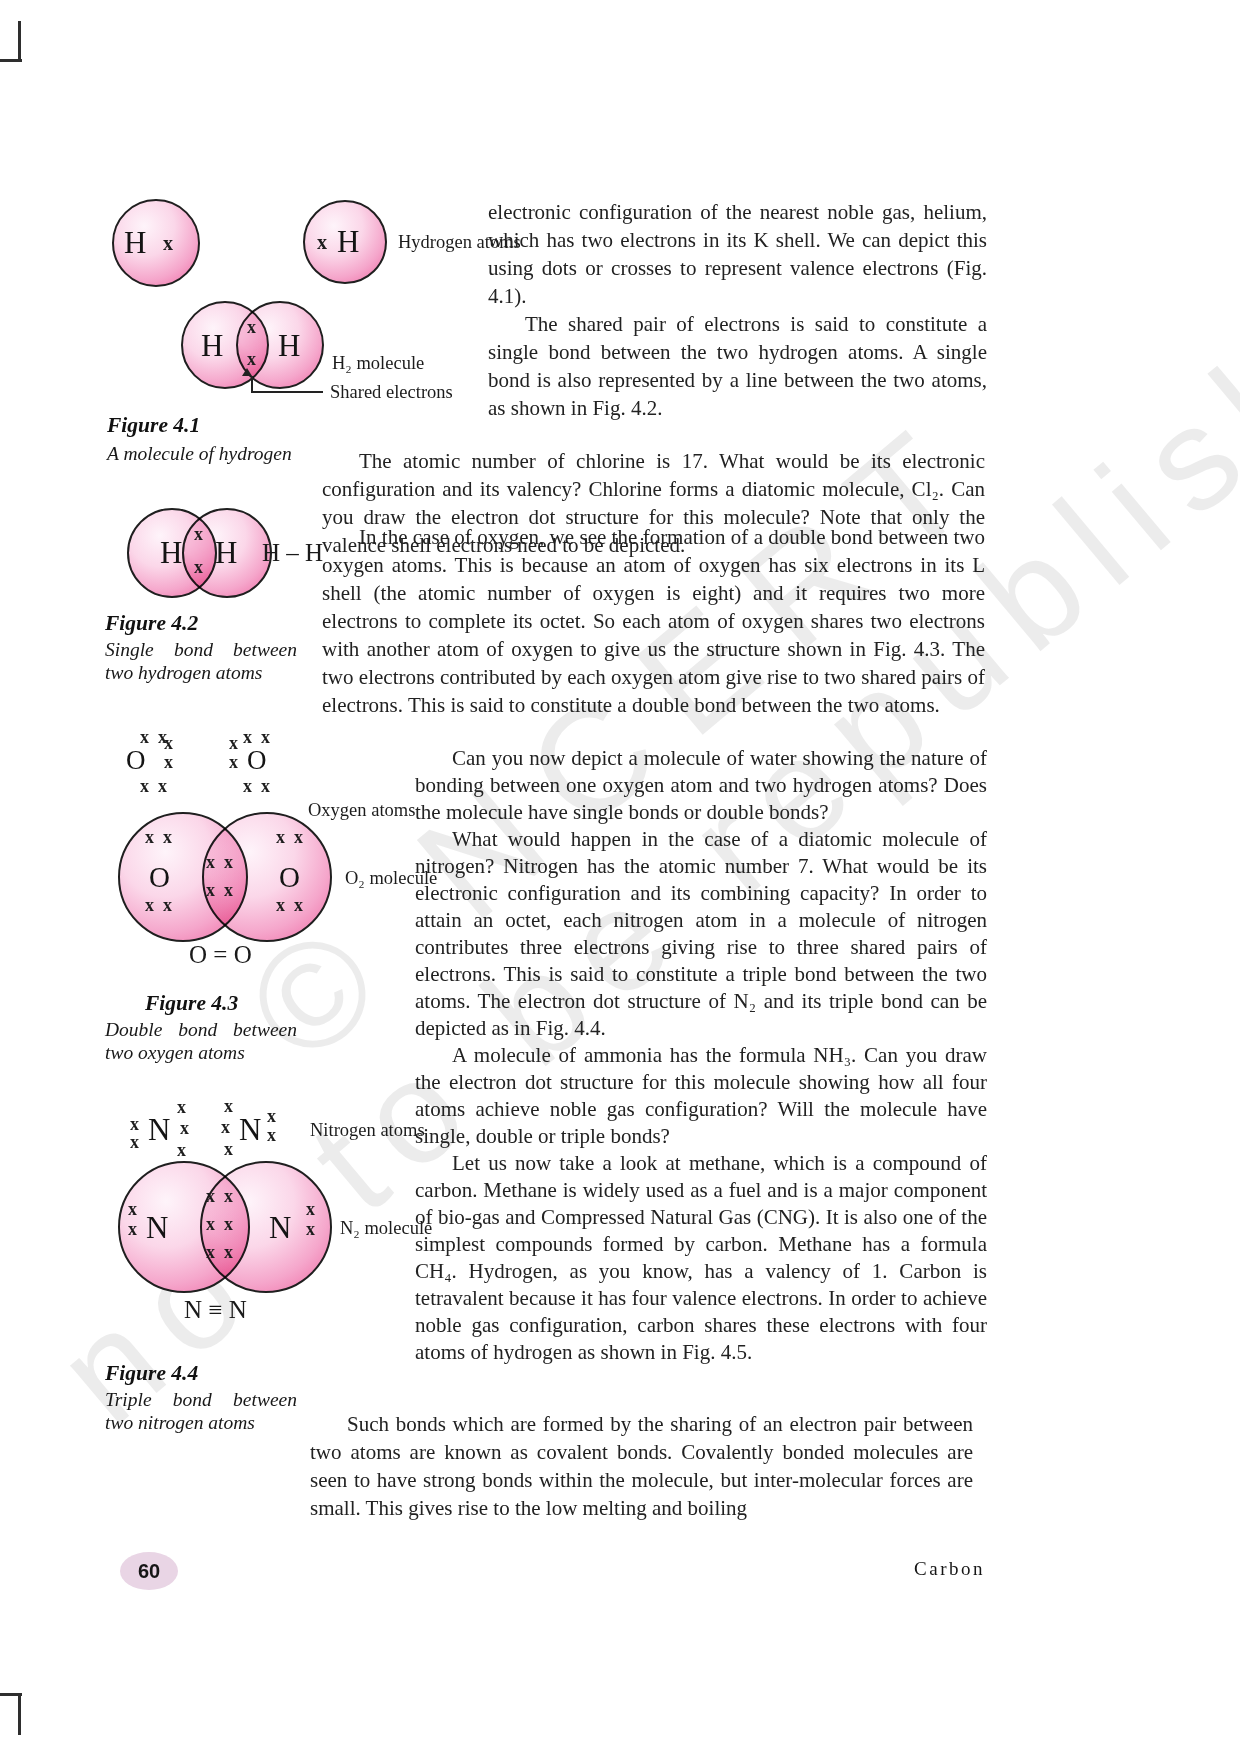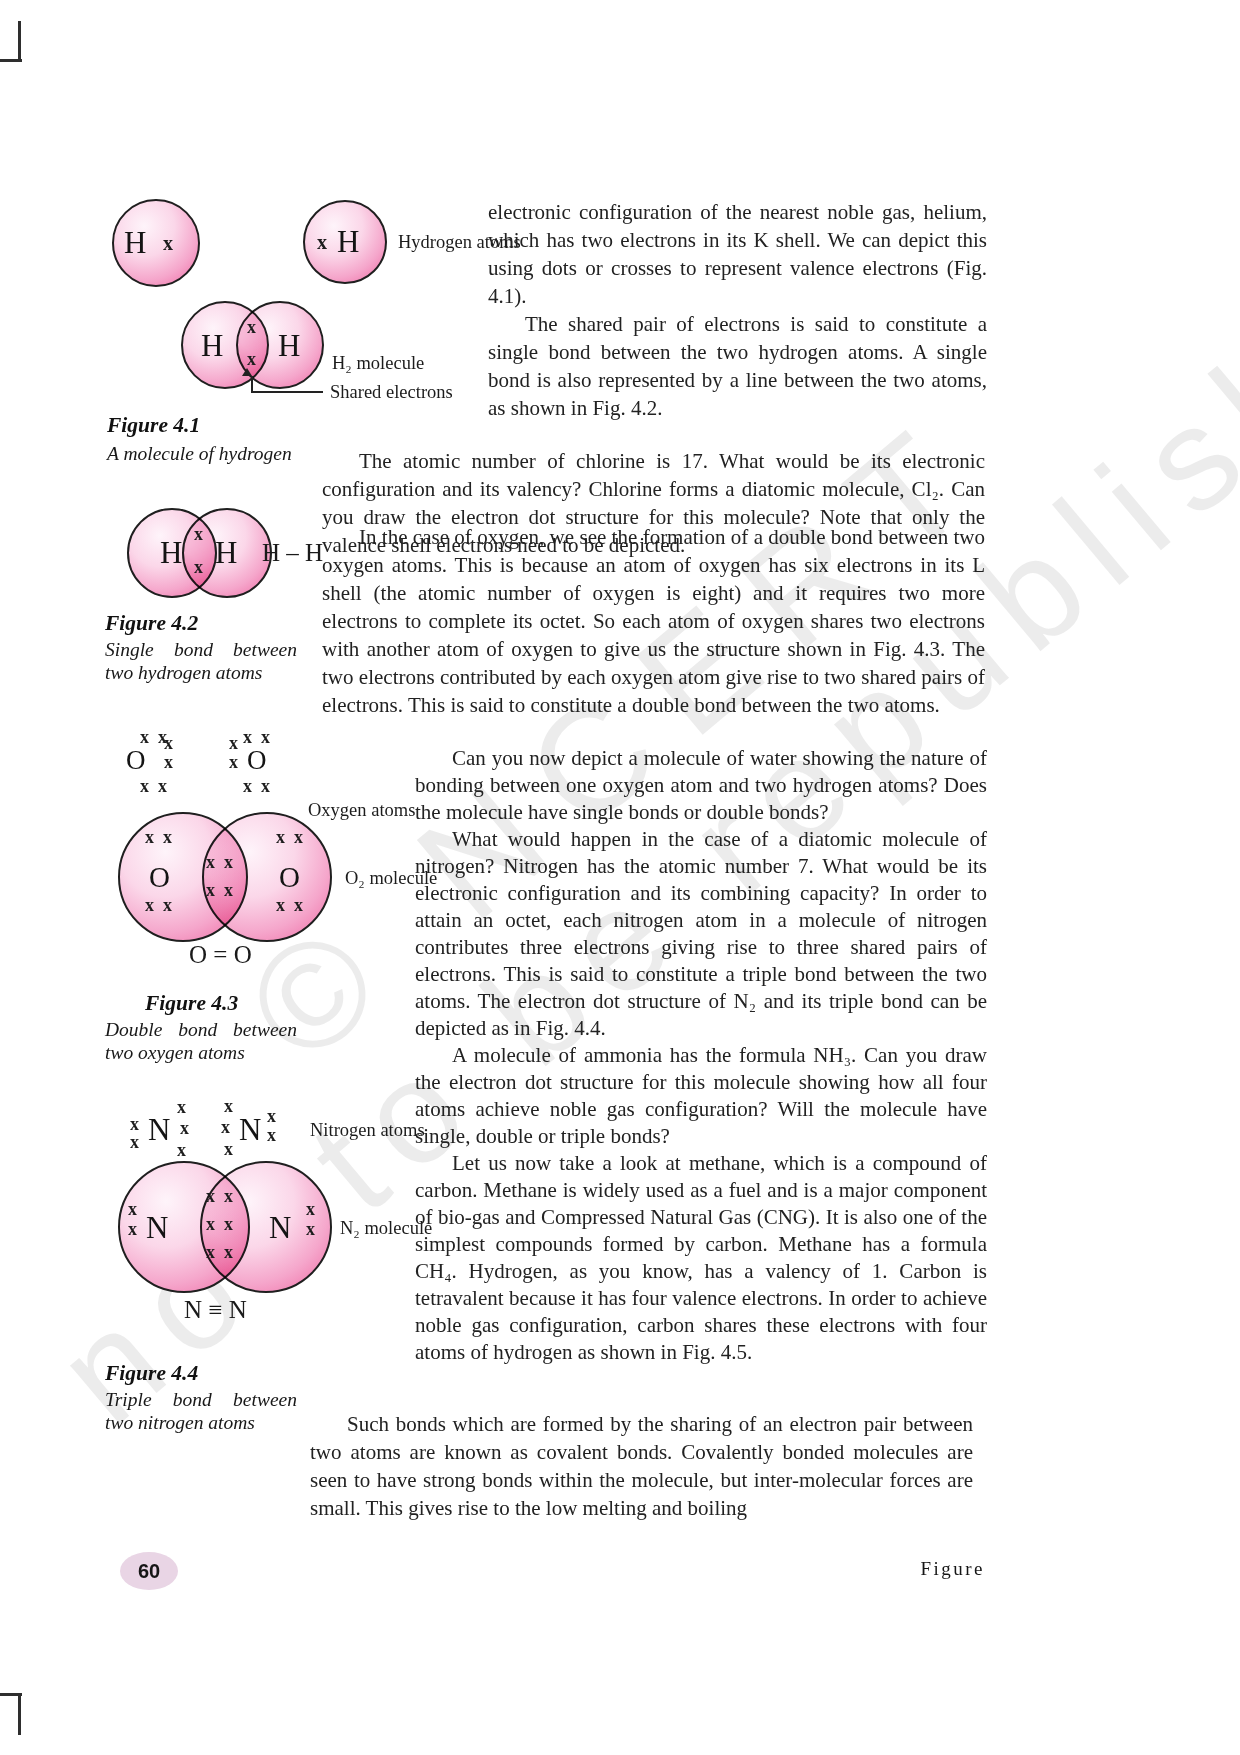--- a/index.html
+++ b/index.html
@@ -198,15 +198,15 @@
     <p>Let us now take a look at methane, which is a compound of carbon. Methane is widely used as a fuel and is a major component of bio-gas and Compressed Natural Gas (CNG). It is also one of the simplest compounds formed by carbon. Methane has a formula CH₄. Hydrogen, as you know, has a valency of 1. Carbon is tetravalent because it has four valence electrons. In order to achieve noble gas configuration, carbon shares these electrons with four atoms of hydrogen as shown in Fig. 4.5.</p>
   </div>
   <div class="tb" style="left:310px;top:1398px;width:663px;margin-top:12px;">
     <p>Such bonds which are formed by the sharing of an electron pair between two atoms are known as covalent bonds. Covalently bonded molecules are seen to have strong bonds within the molecule, but inter-molecular forces are small. This gives rise to the low melting and boiling</p>
   </div>
 
   
   <div class="badge">
     <span>60</span>
   </div>
-  <div class="science">Figure</div>
+  <div class="science">Carbon</div>
 
 </div>
 
 </body></html>

